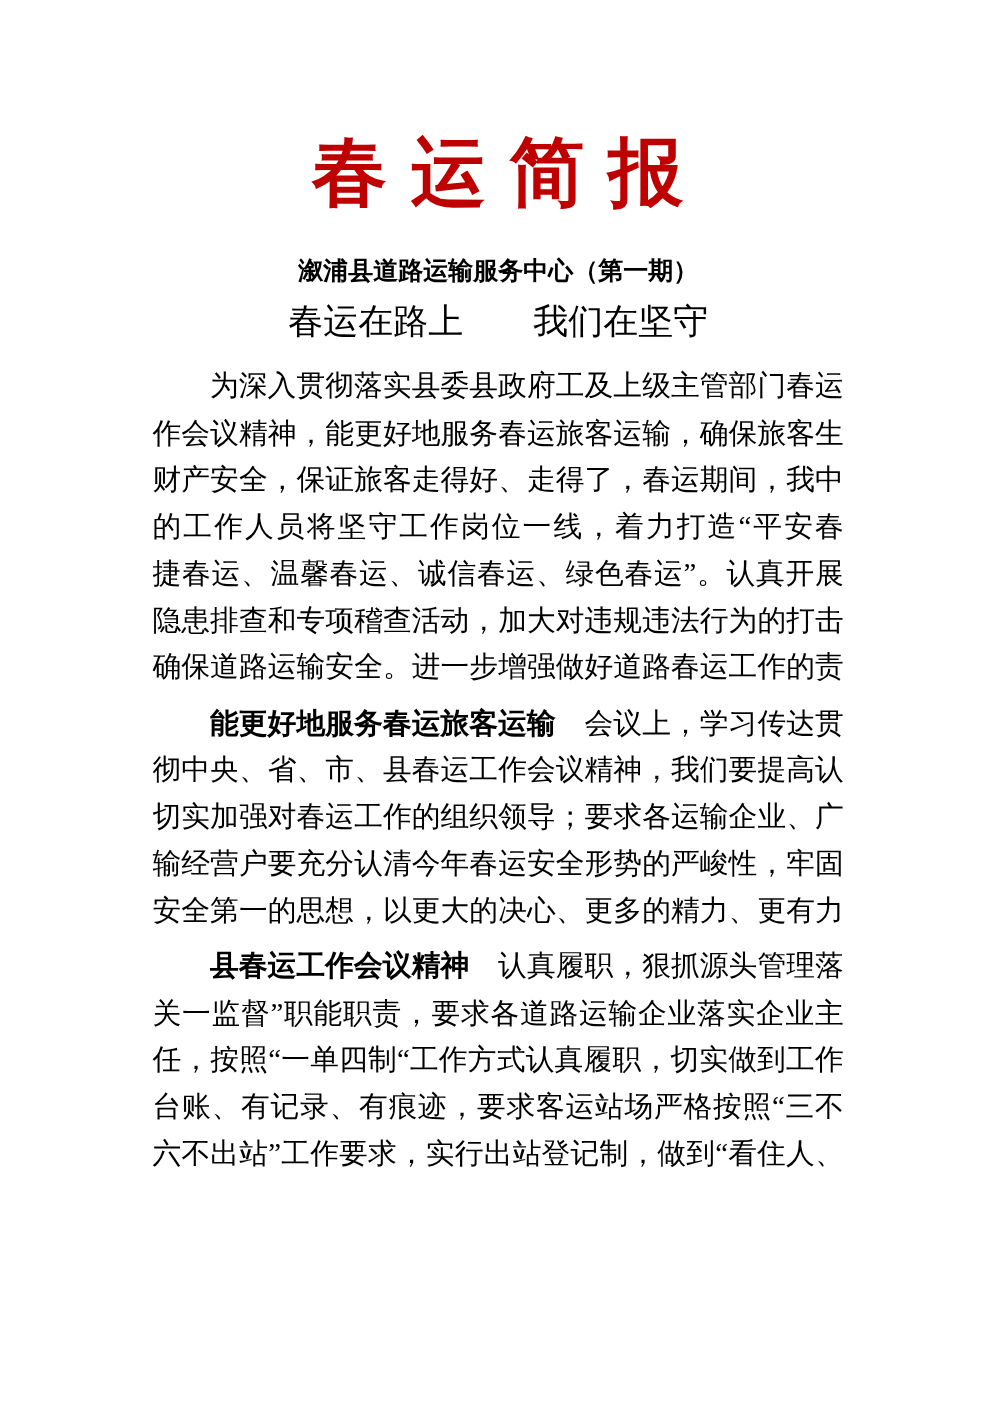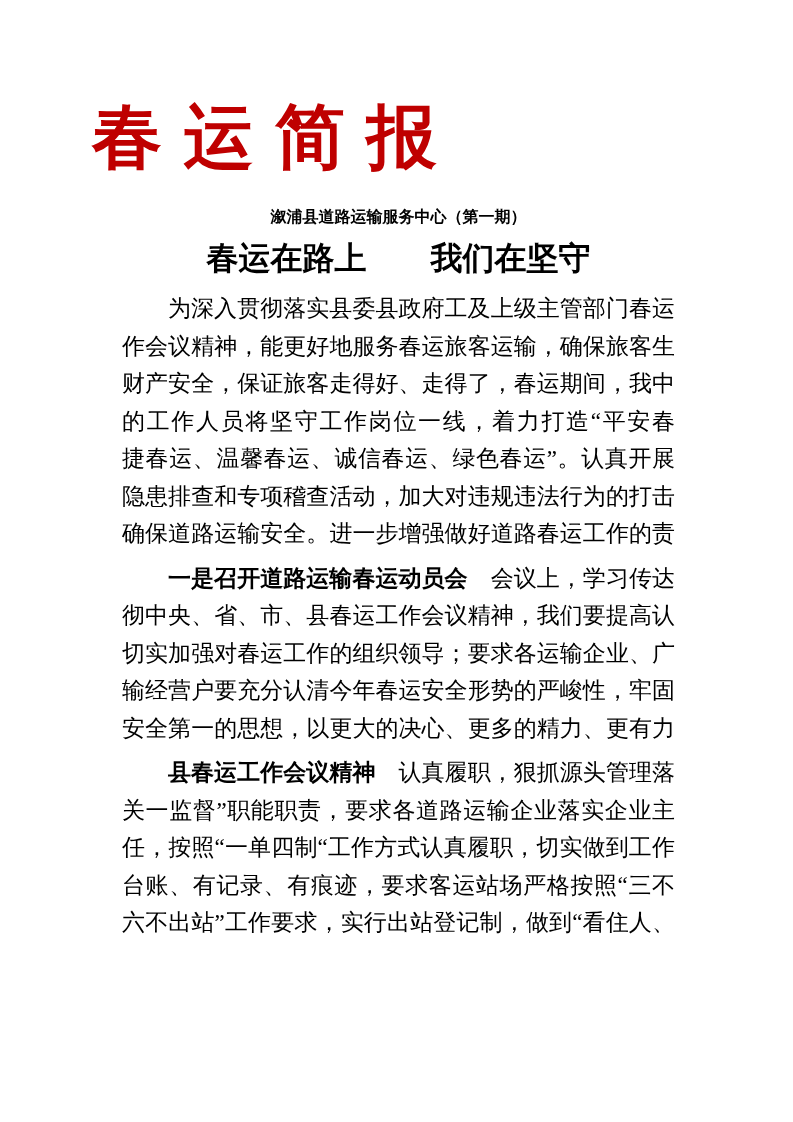--- a/index.html
+++ b/index.html
@@ -10,41 +10,42 @@
     font-family: "Liberation Serif", "DejaVu Serif", serif;
     color: #000000;
   }
   .doc {
     width: 793px;
     height: 1122px;
     padding: 0 118px 0 122px;
   }
   .title {
     margin-top: 92px;
-    font-size: 70px;
+    text-align: center;
+    font-size: 60px;
     font-weight: bold;
     line-height: 92px;
     letter-spacing: 1px;
     word-spacing: 2px;
     white-space: nowrap;
     margin-left: -30px;
     margin-right: -30px;
   }
   .subtitle {
     margin-top: 18px;
     text-align: center;
-    font-size: 16px;
+    font-size: 20px;
     font-weight: bold;
     line-height: 30px;
   }
   .heading {
     margin-top: 4px;
     text-align: center;
-    font-size: 32px;
-    font-weight: bold;
+    font-size: 28px;
+    font-weight: normal;
     line-height: 44px;
     white-space: nowrap;
   }
   .body-text {
     margin-top: 10px;
     font-size: 23px;
     line-height: 37.5px;
   }
   .para + .para { margin-top: 7px; }
   .line {
@@ -70,21 +71,21 @@
       <div class="para">
         <div class="line first"><span>为深入贯彻落实县委县政府工及上级主管部门春运工</span></div>
         <div class="line"><span>作会议精神，能更好地服务春运旅客运输，确保旅客生命、</span></div>
         <div class="line"><span>财产安全，保证旅客走得好、走得了，春运期间，我中心 80%</span></div>
         <div class="line"><span>的工作人员将坚守工作岗位一线，着力打造“平安春运、便</span></div>
         <div class="line"><span>捷春运、温馨春运、诚信春运、绿色春运”。认真开展安全</span></div>
         <div class="line"><span>隐患排查和专项稽查活动，加大对违规违法行为的打击力度，</span></div>
         <div class="line"><span>确保道路运输安全。进一步增强做好道路春运工作的责任感</span></div>
       </div>
       <div class="para">
-        <div class="line first"><b>一是召开道路运输春运动员会</b><span>　会议上，学习传达贯</span></div>
+        <div class="line first"><b>能更好地服务春运旅客运输</b><span>　会议上，学习传达贯</span></div>
         <div class="line"><span>彻中央、省、市、县春运工作会议精神，我们要提高认识，</span></div>
         <div class="line"><span>切实加强对春运工作的组织领导；要求各运输企业、广大运</span></div>
         <div class="line"><span>输经营户要充分认清今年春运安全形势的严峻性，牢固树立</span></div>
         <div class="line"><span>安全第一的思想，以更大的决心、更多的精力、更有力的措</span></div>
       </div>
       <div class="para">
         <div class="line first"><b>县春运工作会议精神</b><span>　认真履职，狠抓源头管理落实“三</span></div>
         <div class="line"><span>关一监督”职能职责，要求各道路运输企业落实企业主体责</span></div>
         <div class="line"><span>任，按照“一单四制“工作方式认真履职，切实做到工作有</span></div>
         <div class="line"><span>台账、有记录、有痕迹，要求客运站场严格按照“三不进站</span></div>

